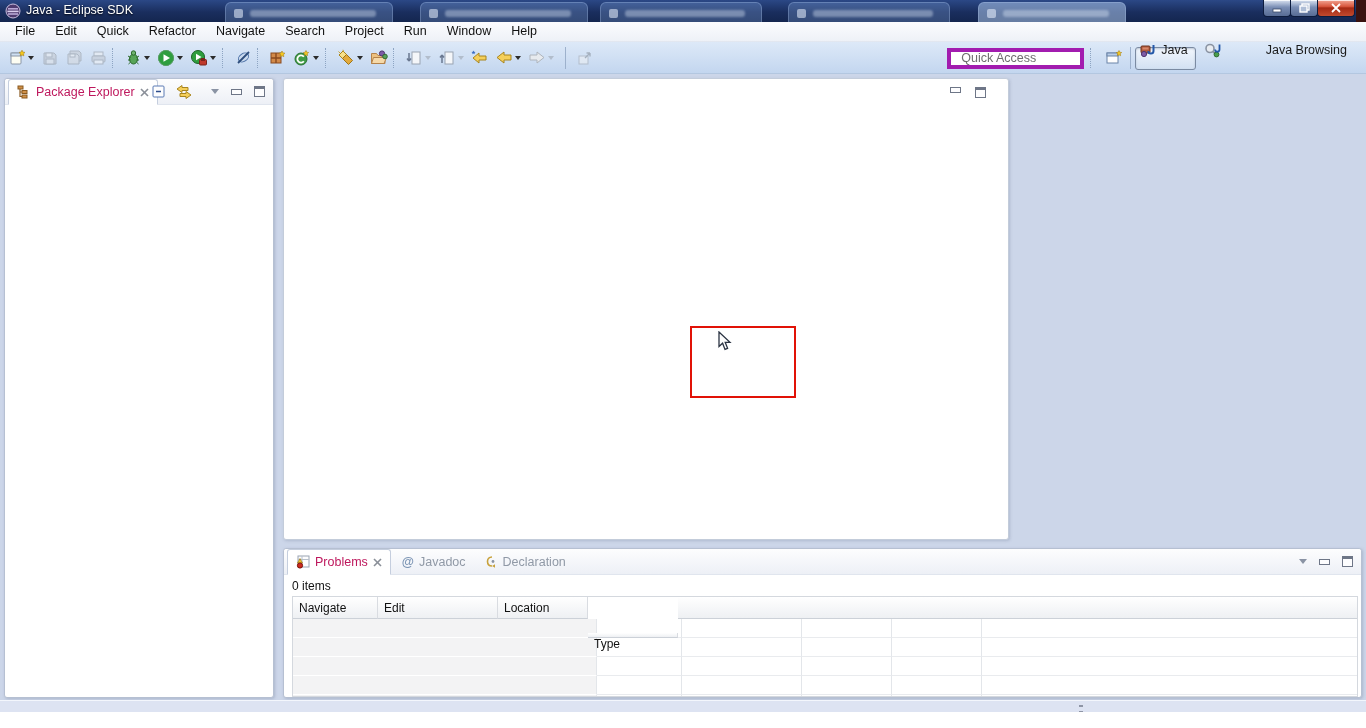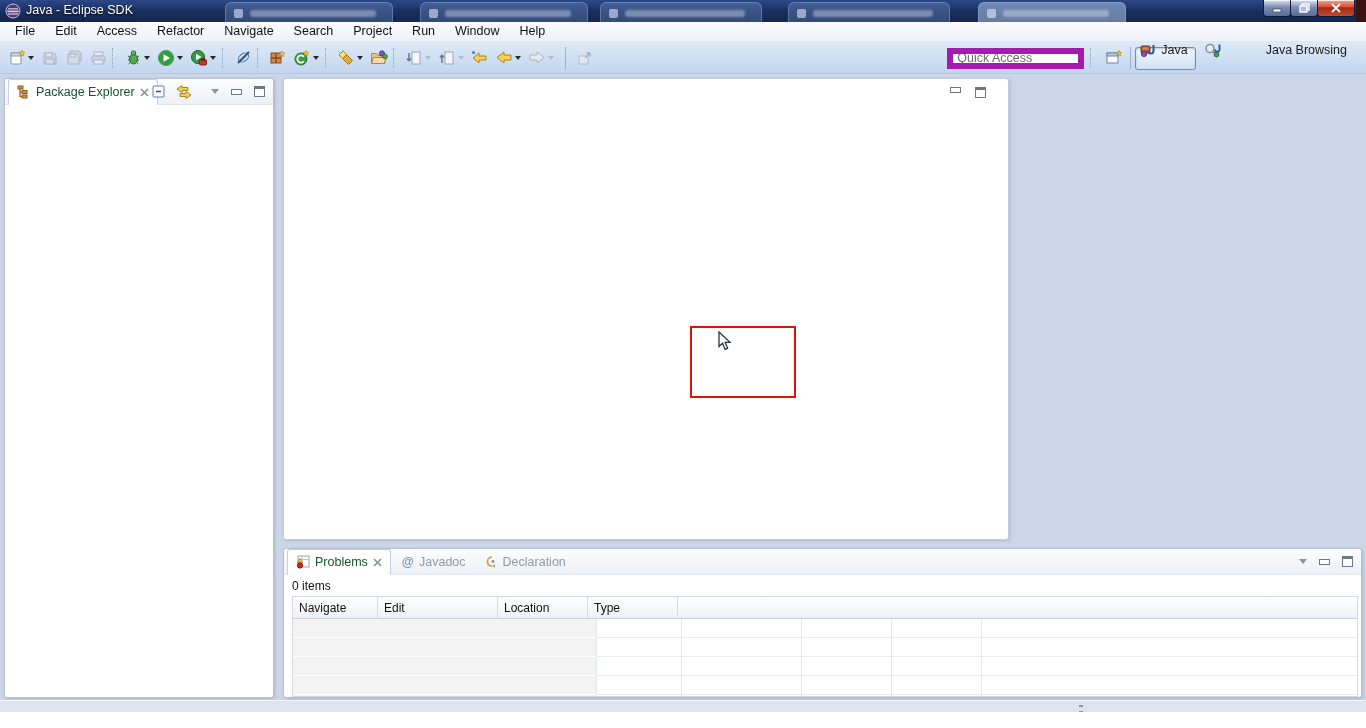--- a/index.html
+++ b/index.html
@@ -41,35 +41,35 @@
     display:flex; align-items:center; padding-left:5px; }
   .tb-btn { width:24px; height:24px; display:flex; align-items:center; justify-content:center; border-radius:2px; }
   .tb-caret { width:0; height:0; border-left:3.5px solid transparent; border-right:3.5px solid transparent;
     border-top:4px solid #2b2b2b; margin:0 4px 0 -1px; }
   .tb-caret.dim { border-top-color:#97a2b2; }
   .tb-sep { width:6px; height:20px; border-left:1px dotted #8da4c2; margin:0 3px 0 2px; }
   .tb-vline { width:1px; height:22px; background:#9db1cc; margin:0 7px; }
   .dim { opacity:.55; filter:grayscale(.35); }
 
   .toolbar-right { position:absolute; right:12px; top:45px; height:26px; display:flex; align-items:center; }
-  .quick-access { width:137px; height:21px; border:6px solid #a21caf; background:#fff;
-    font-family:"Liberation Sans",sans-serif; font-size:12.5px; padding:0 4px; color:#333; }
+  .quick-access { width:137px; height:21px; border:4px solid #a21caf; background:#fff;
+    font-family:"Liberation Sans",sans-serif; font-size:12.5px; padding:0 10px; color:#333; }
   .quick-access::placeholder { color:#6e6e6e; opacity:1; }
   .persp-btn { display:flex; align-items:center; gap:4px; padding:2px 7px 18px 4px; height:23px; }
   .persp-btn.pressed { border:1px solid #7b8ba2; border-radius:3px;
     background:linear-gradient(180deg,#f2f7fd,#d3e1f2); box-shadow:inset 0 1px 2px rgba(90,110,140,.35); }
 
   
   .panel { position:absolute; background:#fff; border:1px solid #b6c0d2; border-radius:3px;
     box-shadow:1px 1px 3px rgba(110,120,150,.35); overflow:hidden; }
   .view-header { position:relative; height:26px; background:linear-gradient(180deg,#fdfdfe,#edf0f6);
     border-bottom:1px solid #e0e5ee; border-radius:3px 3px 0 0; display:flex; align-items:flex-end; }
   .view-tab { height:26px; margin-left:3px; display:flex; align-items:center; gap:5px; padding:0 8px;
     border:1px solid #c5cede; border-bottom:1px solid #fff; border-radius:3px 3px 0 0;
-    background:#fff; font-size:12.5px; color:#14532d; position:relative; top:1px; }
+    background:#fff; font-size:12.5px; color:#be185d; position:relative; top:1px; }
   .view-tab.inactive { border:none; background:transparent; color:#9099a6; top:0; height:25px; }
   .view-controls { position:absolute; right:8px; top:7px; display:flex; gap:12px; align-items:center; }
   .glyph-menu { width:0; height:0; border-left:4.5px solid transparent; border-right:4.5px solid transparent;
     border-top:5px solid #8a93a4; }
   .glyph-min { width:11px; height:6px; border:1px solid #6e7687; background:#fdfdfe; }
   .glyph-max { width:11px; height:11px; border:1px solid #6e7687; border-top:3px solid #6e7687; background:#fdfdfe; }
   .xmark line { stroke:#8a8f98; stroke-width:1.6; }
   .view-body { padding:8px; font-size:12.5px; }
 
   .pkg-tools { position:absolute; left:146px; top:4px; display:flex; gap:7px; align-items:center; }
@@ -158,21 +158,21 @@
             <path d="M1 1 L9 9 M9 1 L1 9" stroke="#fff" stroke-width="1.8"></path>
           </svg>
       </div>
     </div>
     <div class="tb-rightstrip"></div>
   </div>
 
   <div class="menubar">
     <span class="menu-item">File</span>
     <span class="menu-item">Edit</span>
-    <span class="menu-item">Access</span>
+    <span class="menu-item">Quick</span>
     <span class="menu-item">Refactor</span>
     <span class="menu-item">Navigate</span>
     <span class="menu-item">Search</span>
     <span class="menu-item">Project</span>
     <span class="menu-item">Run</span>
     <span class="menu-item">Window</span>
     <span class="menu-item">Help</span>
   </div>
 
   <div class="toolbar">
@@ -462,21 +462,21 @@
       </div>
     </div>
 
     <div class="items-label">0 items</div>
 
     <div class="tbl">
       <div class="thead">
         <div class="th" style="width:85px;"><span>Navigate</span></div>
         <div class="th" style="width:120px;"><span>Edit</span></div>
         <div class="th" style="width:90px;"><span>Location</span></div>
-        <div class="th" style="width:90px;"><span>Type</span></div>
+        <div class="th" style="width:90px;margin-top:36px;"><span>Type</span></div>
         <div class="th" style="flex:1; border-right:none;"></div>
       </div>
       <div class="tr">
         <div class="td desc" style="width:304px;"></div>
           <div class="td" style="width:85px;"></div>
           <div class="td" style="width:120px;"></div>
           <div class="td" style="width:90px;"></div>
           <div class="td" style="width:90px;"></div>
           <div class="td" style="flex:1; border-right:none;"></div>
       </div>

